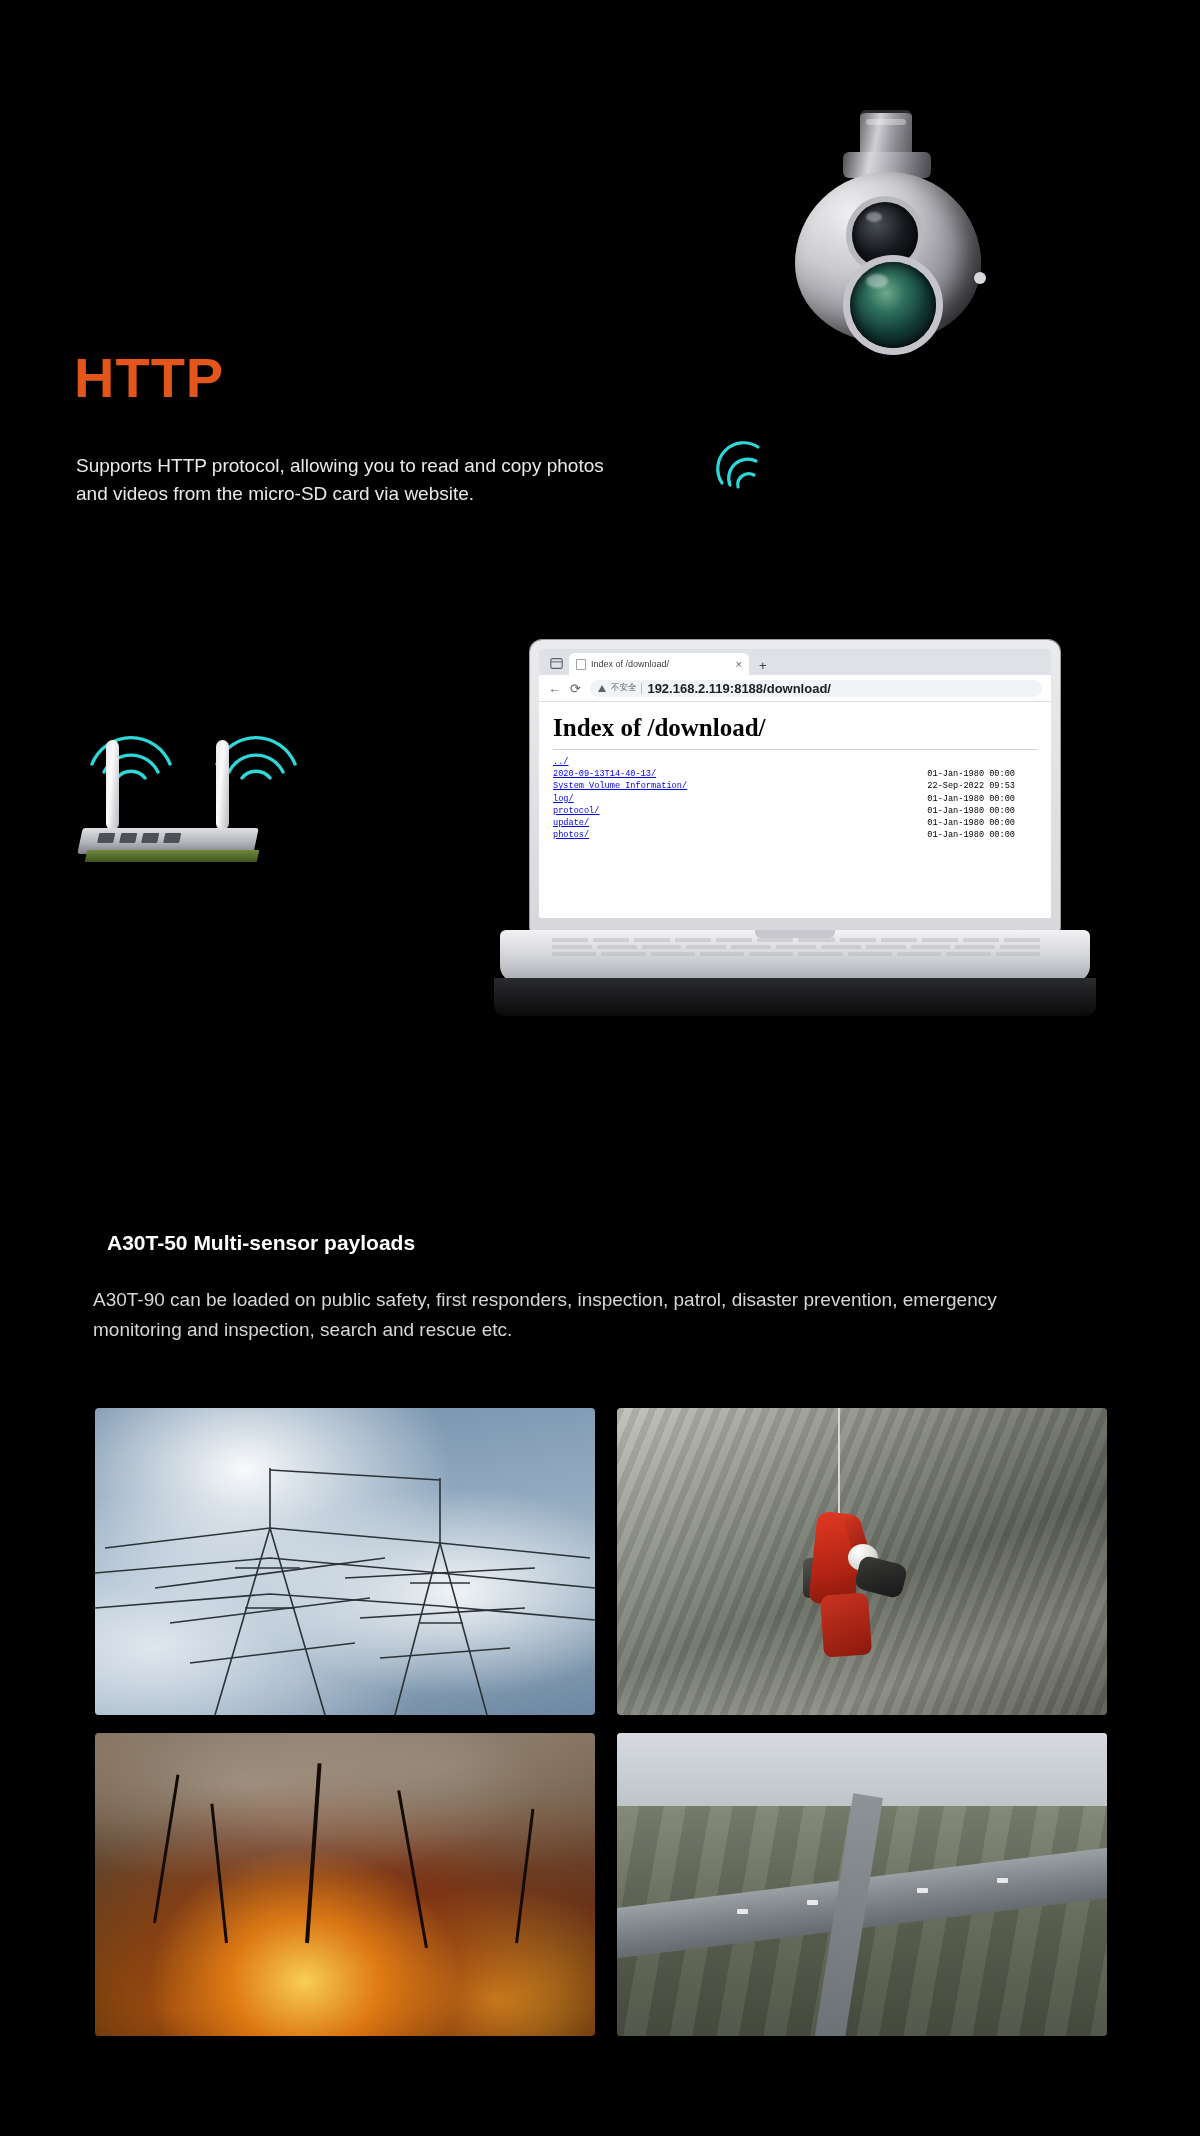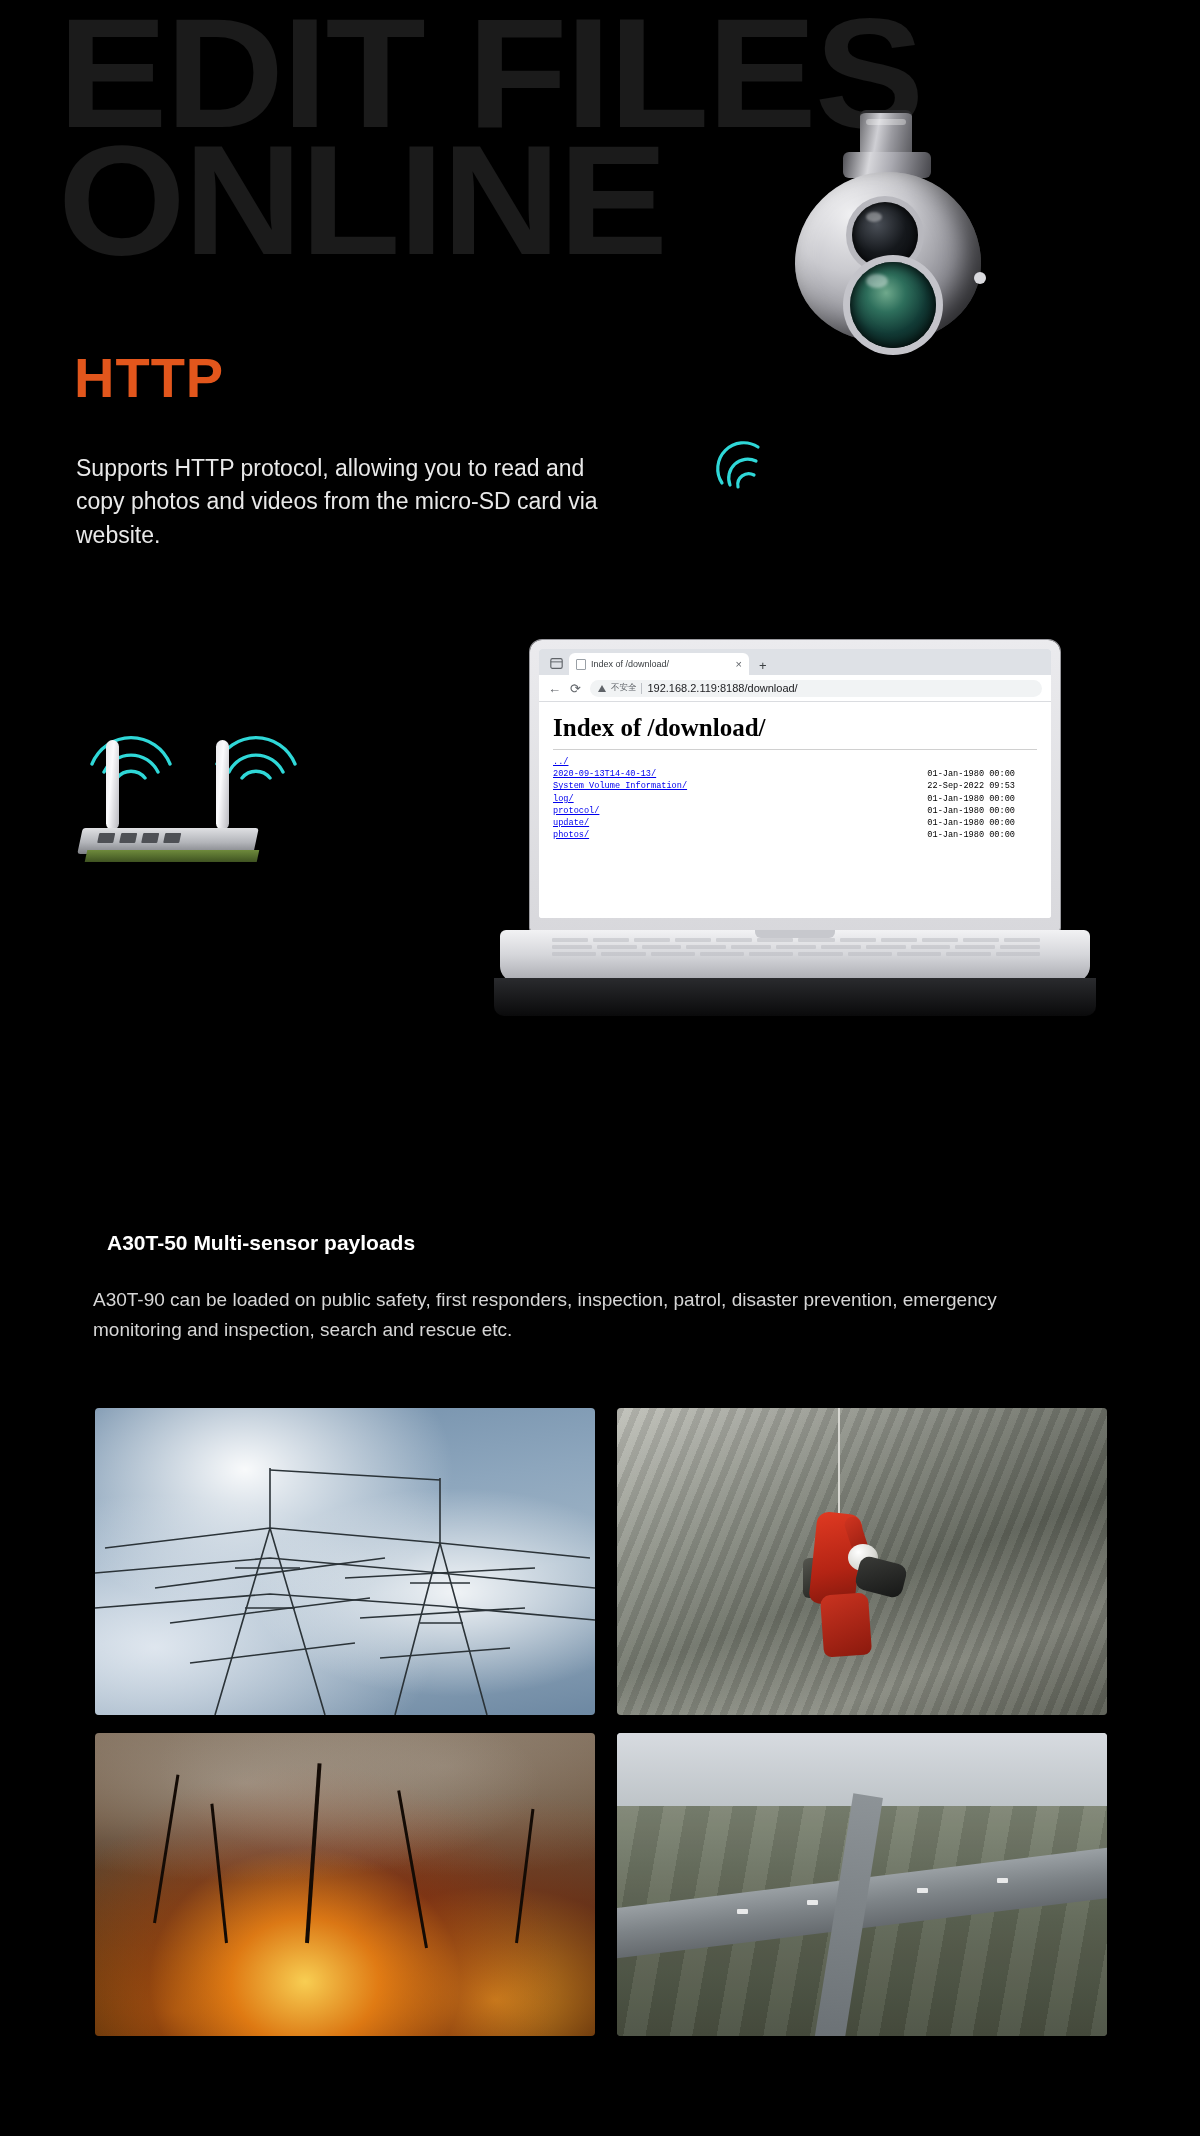--- a/index.html
+++ b/index.html
@@ -46,21 +46,21 @@
     color: #e2561c;
     white-space: nowrap;
   }
 
   .hero-desc {
     position: absolute;
     left: 76px;
     top: 452px;
     width: 560px;
     color: #e9e9e9;
-    font-size: 23px;
+    font-size: 19px;
     line-height: 1.45;
     font-weight: 400;
   }
 
   
   .gimbal-wrap {
     position: absolute;
     left: 700px;
     top: 110px;
     width: 300px;
@@ -295,21 +295,21 @@
   }
   .warn-tri {
     width: 0; height: 0;
     border-left: 4px solid transparent;
     border-right: 4px solid transparent;
     border-bottom: 7px solid #5f6368;
     flex: none;
   }
   .omni-warn { color:#5f6368; font-size: 8.5px; }
   .omni-sep { width:1px; height:11px; background:#bdc1c6; }
-  .omni-url { color:#202124; font-size:11px; }
+  .omni-url { color:#202124; font-size:13px;font-weight:bold; }
 
   .page-body {
     flex: 1;
     background: #fff;
     padding: 12px 14px 0 14px;
     overflow: hidden;
   }
   .idx-title {
     font-family: "Liberation Serif", serif;
     font-size: 25px;
@@ -523,24 +523,20 @@
     position:absolute;
     width:11px; height:5px; border-radius:1px;
     background:#e8e9ea;
   }
 </style>
 </head>
 <body>
 
 <div class="page">
 
-  <div class="hero-head">
-    <div class="hero-line">EDIT FILES</div>
-    <div class="hero-line">ONLINE</div>
-  </div>
   <div class="hero-http">HTTP</div>
   <div class="hero-desc">Supports HTTP protocol, allowing you to read and copy photos and videos from the micro-SD card via website.</div>
 
   <div class="gimbal-wrap">
     <div class="gimbal-neck"></div>
     <div class="gimbal-collar"></div>
     <div class="gimbal-body"></div>
     <div class="lens-small"></div>
     <div class="lens-big"></div>
     <div class="gimbal-nub"></div>

